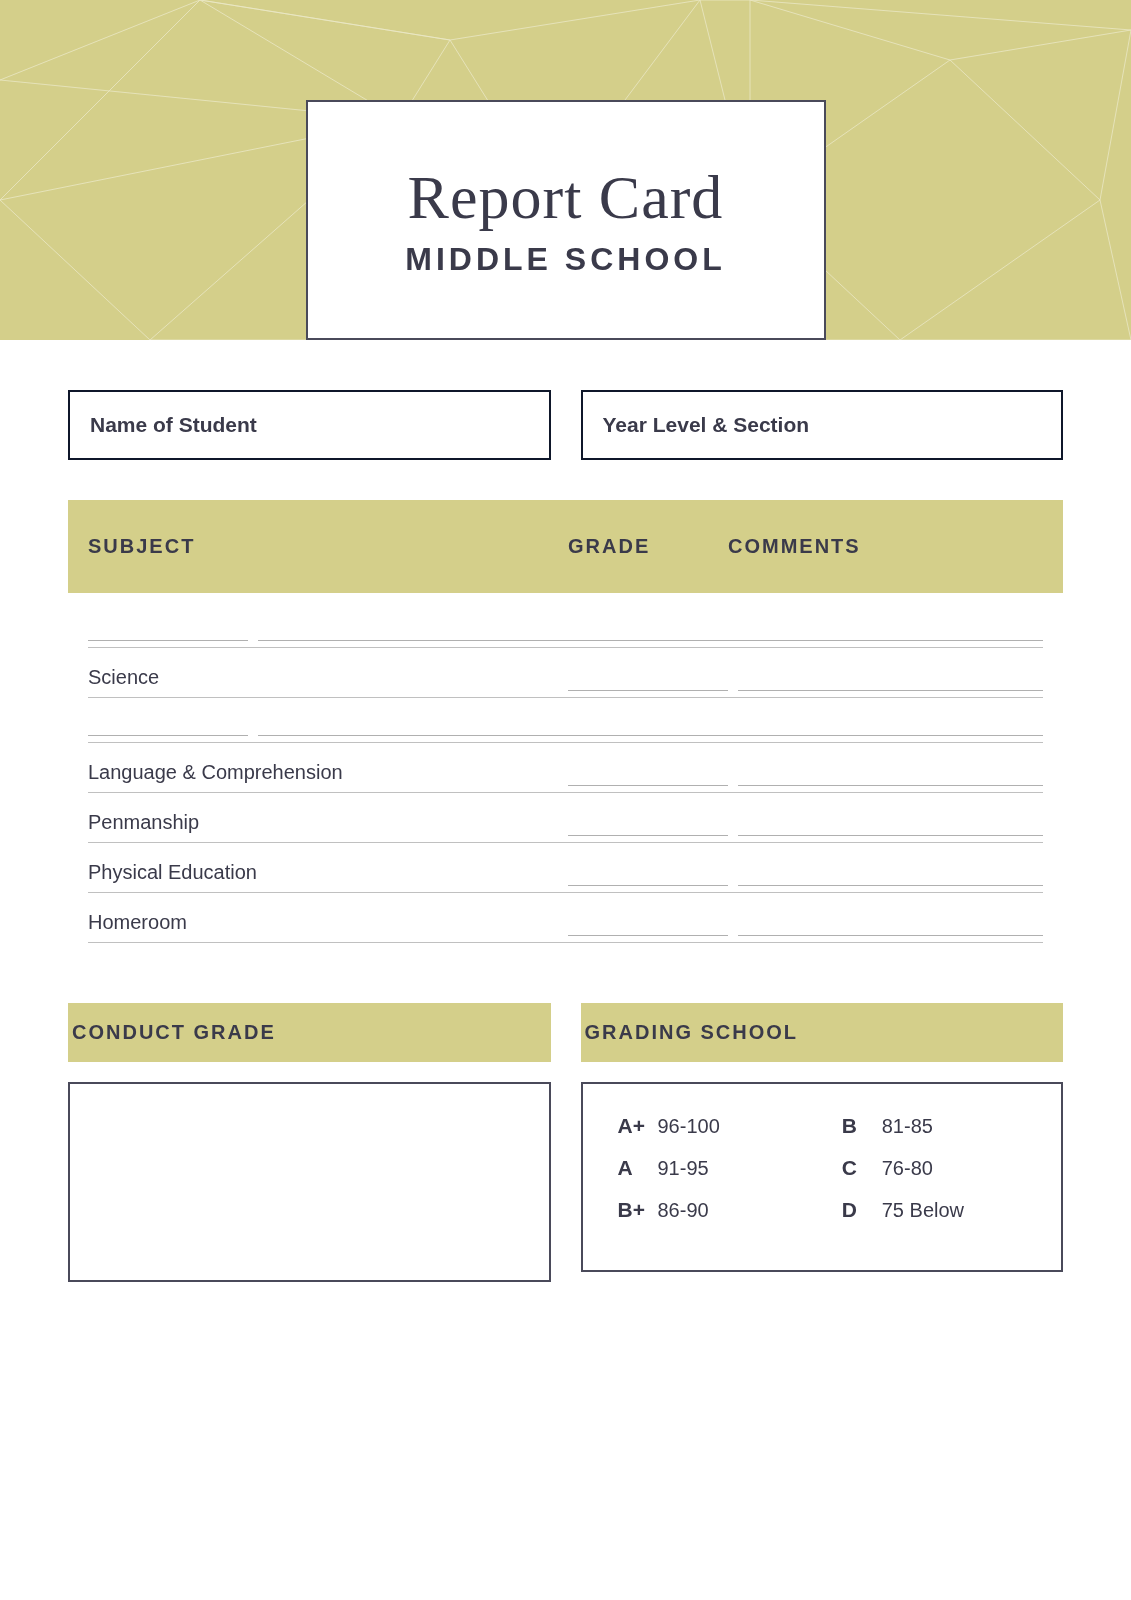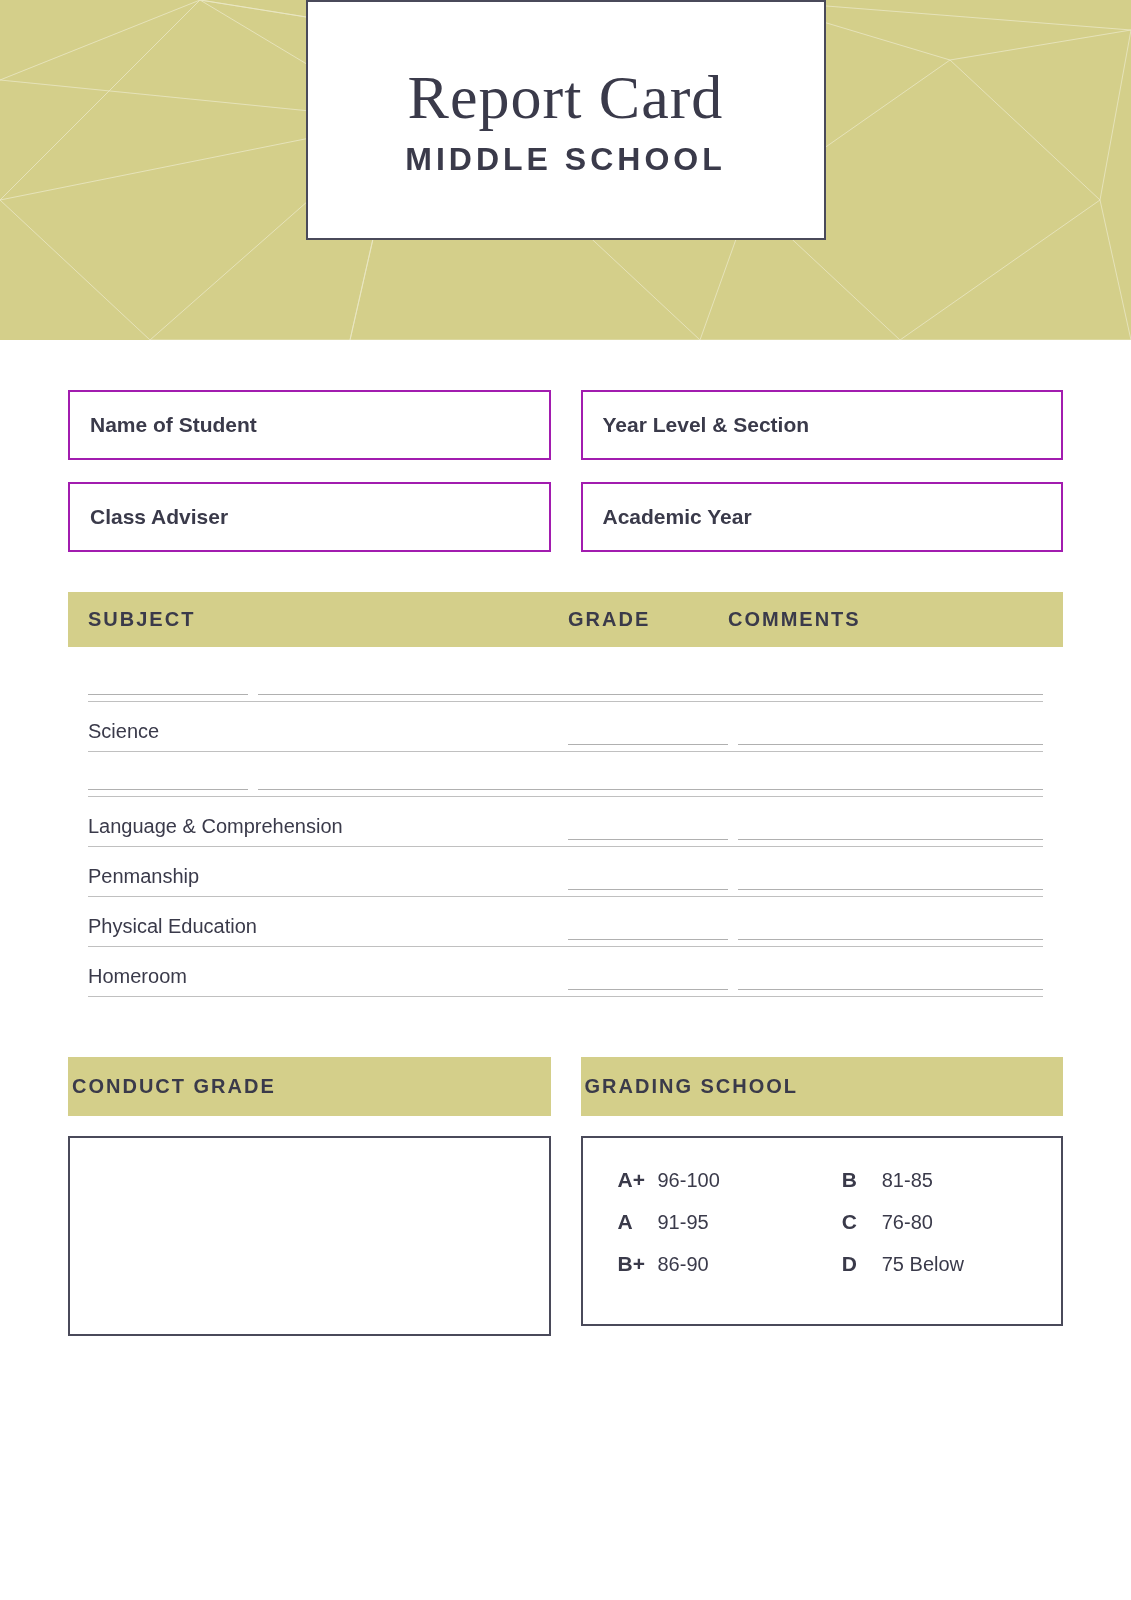--- a/index.html
+++ b/index.html
@@ -16,21 +16,21 @@
     }
 
     
     .header {
       background-color: #d4cf8a;
       width: 100%;
       height: 340px;
       position: relative;
       overflow: hidden;
       display: flex;
-      align-items: flex-start;
+      align-items: flex-end;
       justify-content: center;
     }
 
     
     .header svg.bg-lines {
       position: absolute;
       top: 0; left: 0;
       width: 100%; height: 100%;
       opacity: 0.5;
     }
@@ -72,37 +72,37 @@
 
     
     .info-row {
       display: flex;
       gap: 30px;
       margin-bottom: 22px;
     }
 
     .info-field {
       flex: 1;
-      border: 2px solid #a21caf;
+      border: 2px solid #0f172a;
       padding: 18px 20px;
       font-size: 21px;
       font-family: Arial, sans-serif;
       font-weight: bold;
       color: #3a3a4a;
       min-height: 70px;
       display: flex;
       align-items: center;
     }
 
     
     .table-header {
       background-color: #d4cf8a;
       display: flex;
       margin-top: 40px;
-      padding: 16px 20px;
+      padding: 35px 20px;
     }
 
     .th-subject {
       flex: 0 0 480px;
       font-size: 20px;
       font-family: Arial, sans-serif;
       font-weight: bold;
       color: #3a3a4a;
       letter-spacing: 2px;
     }
@@ -276,28 +276,20 @@
 
   <div class="info-row">
     <div class="info-field">
       <span>Name of Student</span>
     </div>
     <div class="info-field">
       <span>Year Level &amp; Section</span>
     </div>
   </div>
 
-  <div class="info-row">
-    <div class="info-field">
-      <span>Class Adviser</span>
-    </div>
-    <div class="info-field">
-      <span>Academic Year</span>
-    </div>
-  </div>
 
   <div class="table-header">
     <span class="th-subject">SUBJECT</span>
     <span class="th-grade">GRADE</span>
     <span class="th-comments">COMMENTS</span>
   </div>
 
   <div class="subjects-table" id="subjects-container">
   <div class="subject-row">
         <div class="subject-grade-line"></div>

